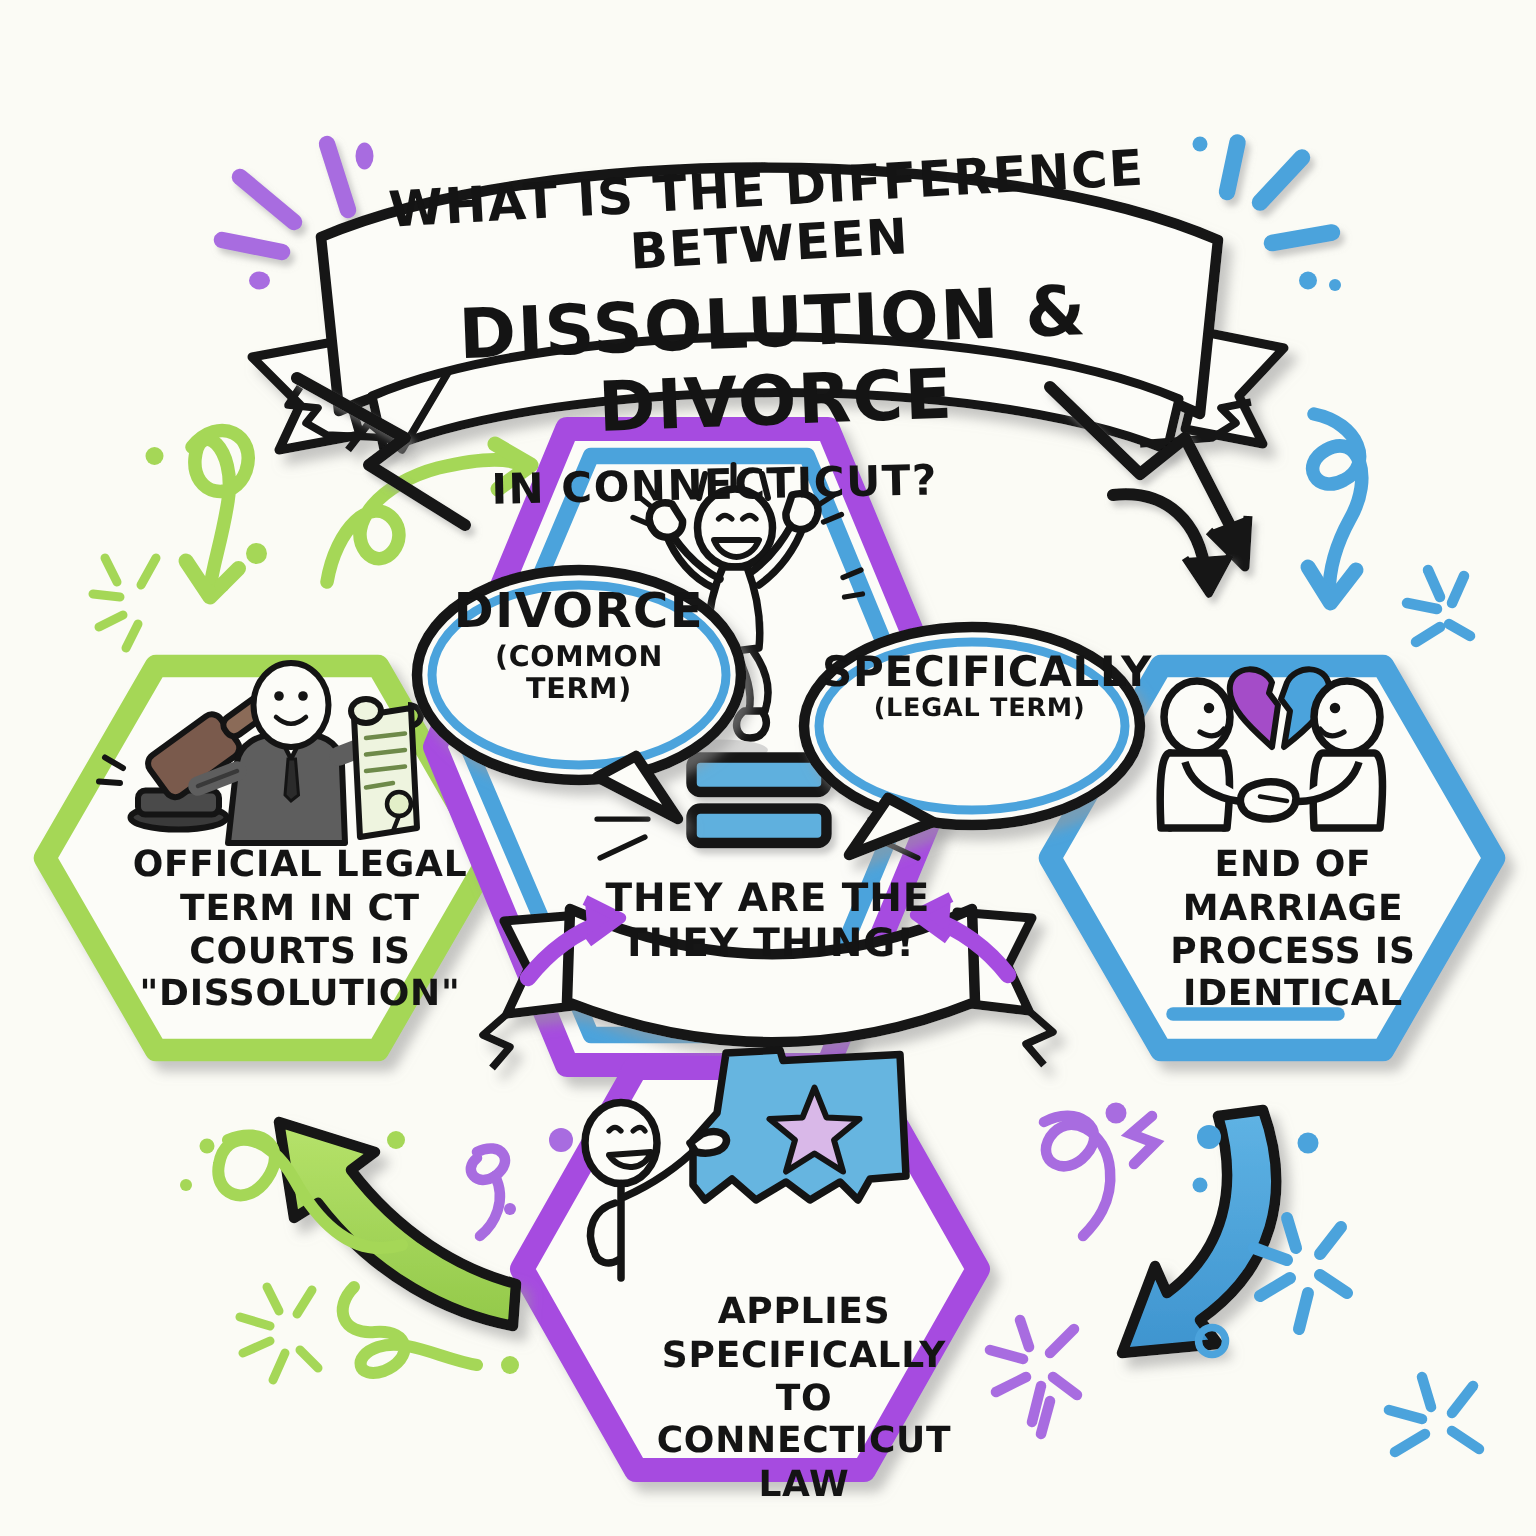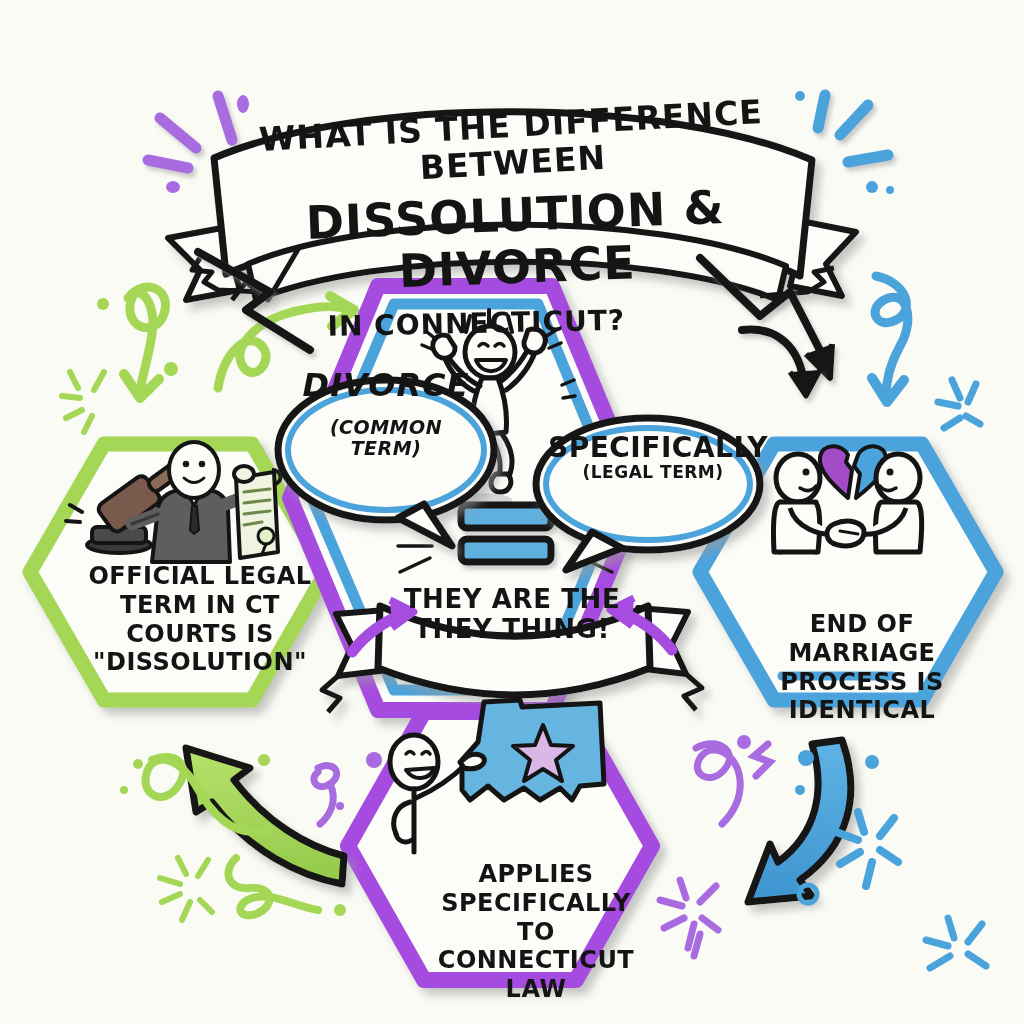--- a/index.html
+++ b/index.html
@@ -46,26 +46,25 @@
     letter-spacing: 1px;
     margin-top: 4px;
   }
   #title-line-3 {
     font-size: 28px;
     transform: rotate(-1.2deg) translate(-36px, 18px);
     letter-spacing: 1px;
   }
   #bubble-left-text {
     left: 296px;
-    top: 368px;
+    top: 390px;
     width: 180px;
-    font-style: italic;
   }
   #bubble-left-term { font-size: 32px; letter-spacing: 1px; }
-  #bubble-left-sub  { font-size: 19px; margin-top: 13px; line-height: 1.1; }
+  #bubble-left-sub  { font-size: 19px; margin-top: 2px; line-height: 1.1; }
   #bubble-right-text {
     left: 548px;
     top: 432px;
     width: 210px;
   }
   #bubble-right-term { font-size: 28px; letter-spacing: 0.5px; }
   #bubble-right-sub  { font-size: 17px; margin-top: 0; }
   #center-banner-text {
     left: 392px;
     top: 585px;
@@ -80,21 +79,20 @@
     width: 228px;
     font-size: 24px;
     line-height: 1.2;
   }
   #hex-right-text {
     left: 762px;
     top: 562px;
     width: 200px;
     font-size: 24px;
     line-height: 1.2;
-    margin-top: 48px;
   }
   #hex-bottom-text {
     left: 424px;
     top: 836px;
     width: 224px;
     font-size: 24px;
     line-height: 1.2;
     margin-top: 24px;
   }
 </style>

